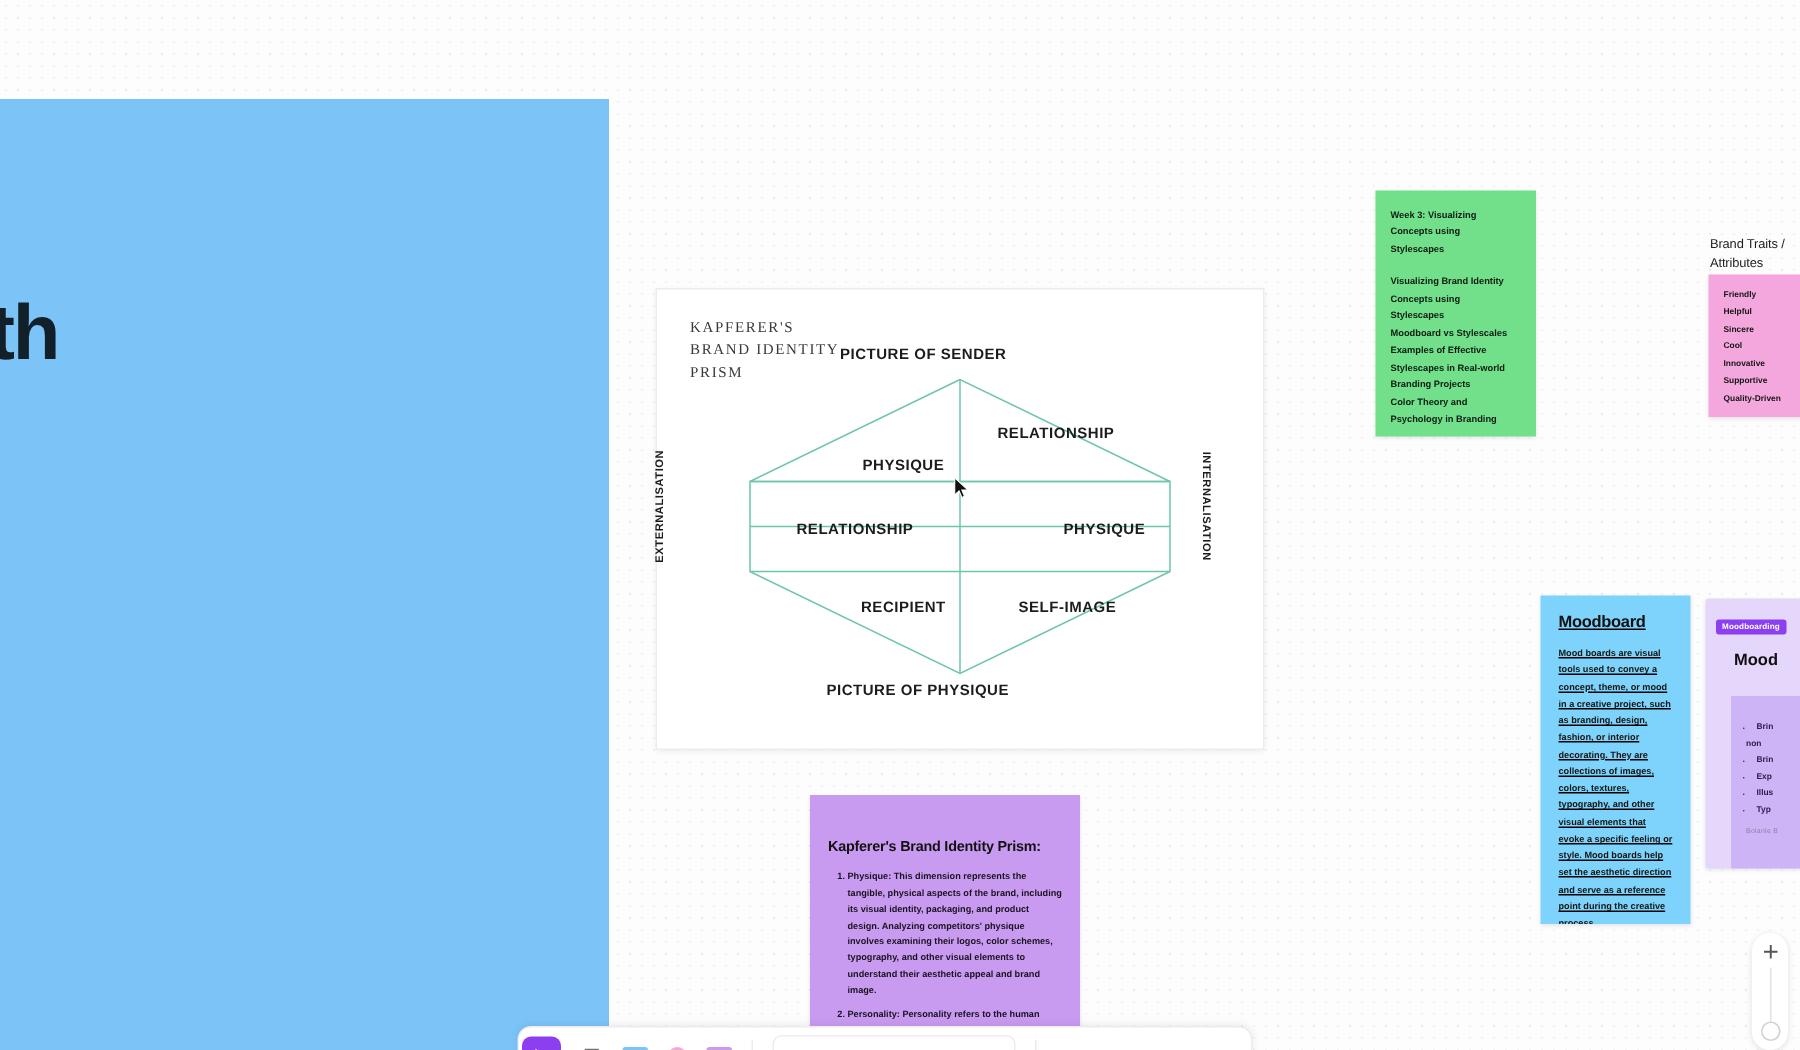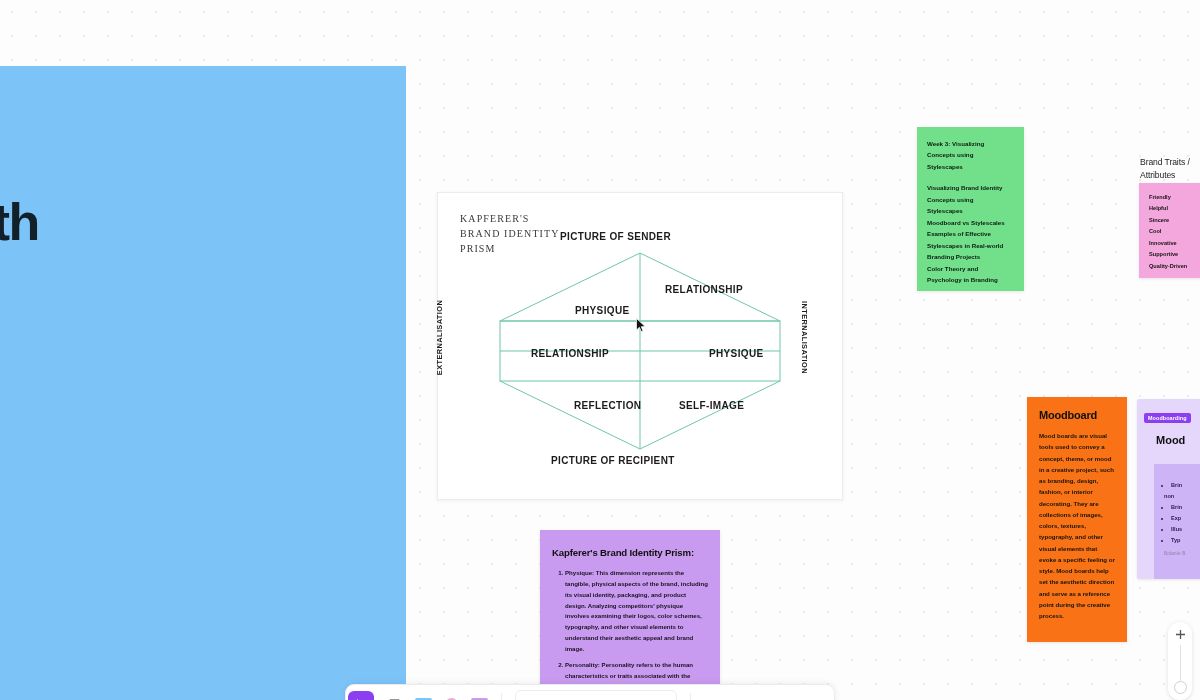--- a/index.html
+++ b/index.html
@@ -85,22 +85,23 @@
     padding:9px 9px 0 10px;
   }
   #note-pink div.t{font-size:5.6px;font-weight:600;color:#151515;line-height:2.05;}
 
   #label-brandtraits{
     position:absolute;left:1140px;top:156px;width:62px;
     font-size:8.6px;color:#1d1d1f;line-height:1.5;letter-spacing:-.1px;
   }
 
   #note-yellow{
-    left:1027px;top:397px;width:100px;height:245px;background:#f97316;
+    left:1027px;top:397px;width:100px;height:219px;background:#7dd3fc;
     padding:12px 12px 0 12px;
+    text-decoration:underline;
   }
   #note-yellow h3{margin:0 0 9px 0;font-size:11px;font-weight:700;color:#101010;letter-spacing:-.2px;}
   #note-yellow p{margin:0;font-size:6.1px;font-weight:600;color:#14140f;line-height:1.85;}
 
   #note-purple{
     left:1137px;top:399px;width:66px;height:180px;background:#e5d7fb;
     padding:7px 0 0 7px;border-radius:2px;
   }
   #note-purple .tag{
     display:inline-block;background:#8b3ff0;color:#fff;font-size:5.4px;font-weight:600;
@@ -111,21 +112,21 @@
     margin:18px 0 0 10px;width:70px;height:118px;background:#cdb4f6;
     padding:16px 0 0 10px;box-sizing:border-box;
   }
   #note-purple .inner li{font-size:5.6px;font-weight:600;color:#2b1b4d;line-height:1.95;white-space:nowrap;}
   #note-purple .inner ul{margin:0;padding-left:7px;}
 
   #note-kapferer{
     left:540px;top:530px;width:180px;height:170px;background:#c99bf0;
     padding:13px 12px 0 12px;
   }
-  #note-kapferer h3{margin:4px 0 10px 0;font-size:9.6px;font-weight:700;color:#111;letter-spacing:-.15px;}
+  #note-kapferer h3{margin:16px 0 10px 0;font-size:9.6px;font-weight:700;color:#111;letter-spacing:-.15px;}
   #note-kapferer ol{margin:0;padding-left:13px;}
   #note-kapferer li{font-size:6.1px;font-weight:600;color:#18121f;line-height:1.78;margin-bottom:5px;}
   #note-kapferer b{font-weight:700;}
 
   
   #toolbar{
     position:absolute;left:345px;top:684px;width:490px;height:40px;
     background:#fff;border:1px solid #ececed;border-radius:9px;
     box-shadow:0 -1px 6px rgba(20,20,40,.07);
     display:flex;align-items:center;gap:13px;padding:0 12px;box-sizing:border-box;
@@ -178,29 +179,29 @@
 
       <path d="M62 188 L202 256 L342 188"></path>
 
       <path d="M202 60 L202 256"></path>
 
       <path d="M62 158 L342 158"></path>
     </g>
   </svg>
 
   <div class="prism-lbl" style="left:122px;top:38px;">PICTURE OF SENDER</div>
-  <div class="prism-lbl" style="left:113px;top:262px;">PICTURE OF RECIPIENT</div>
+  <div class="prism-lbl" style="left:113px;top:262px;">PICTURE OF PHYSIQUE</div>
   <div class="prism-side" style="left:-36px;top:140px;transform:rotate(-90deg);">EXTERNALISATION</div>
   <div class="prism-side" style="left:330px;top:140px;transform:rotate(90deg);">INTERNALISATION</div>
 
   <div class="prism-lbl" style="left:137px;top:91px;margin-top:21px;">PHYSIQUE</div>
   <div class="prism-lbl" style="left:227px;top:91px;">RELATIONSHIP</div>
   <div class="prism-lbl" style="left:93px;top:155px;">RELATIONSHIP</div>
   <div class="prism-lbl" style="left:271px;top:155px;">PHYSIQUE</div>
-  <div class="prism-lbl" style="left:136px;top:207px;">REFLECTION</div>
+  <div class="prism-lbl" style="left:136px;top:207px;">RECIPIENT</div>
   <div class="prism-lbl" style="left:241px;top:207px;">SELF-IMAGE</div>
 </div>
 
 <svg id="cursor" viewBox="0 0 11 15">
   <path d="M0.5 0.5 L0.5 12 L3.4 9.3 L5.3 13.6 L7 12.9 L5.2 8.7 L9.2 8.6 Z" fill="#111" stroke="#fff" stroke-width="0.7"></path>
 </svg>
 
 <div id="note-green" class="note">
   <div class="hd">Week 3: Visualizing</div>
   <div class="hd">Concepts using</div>

